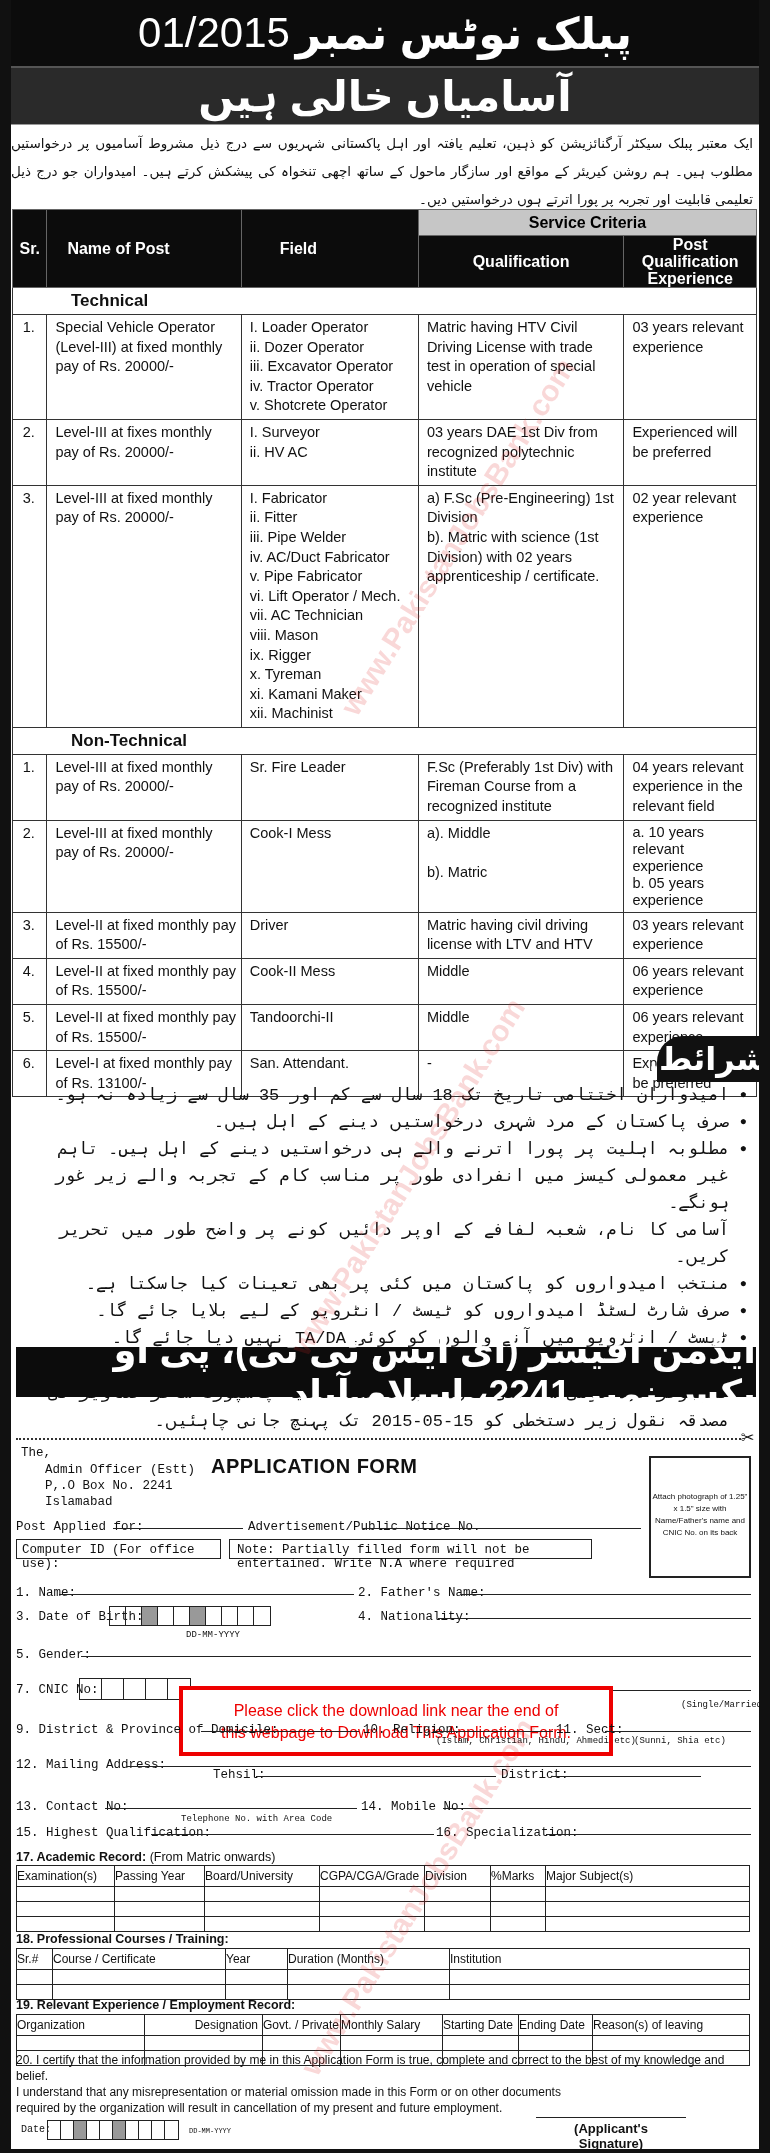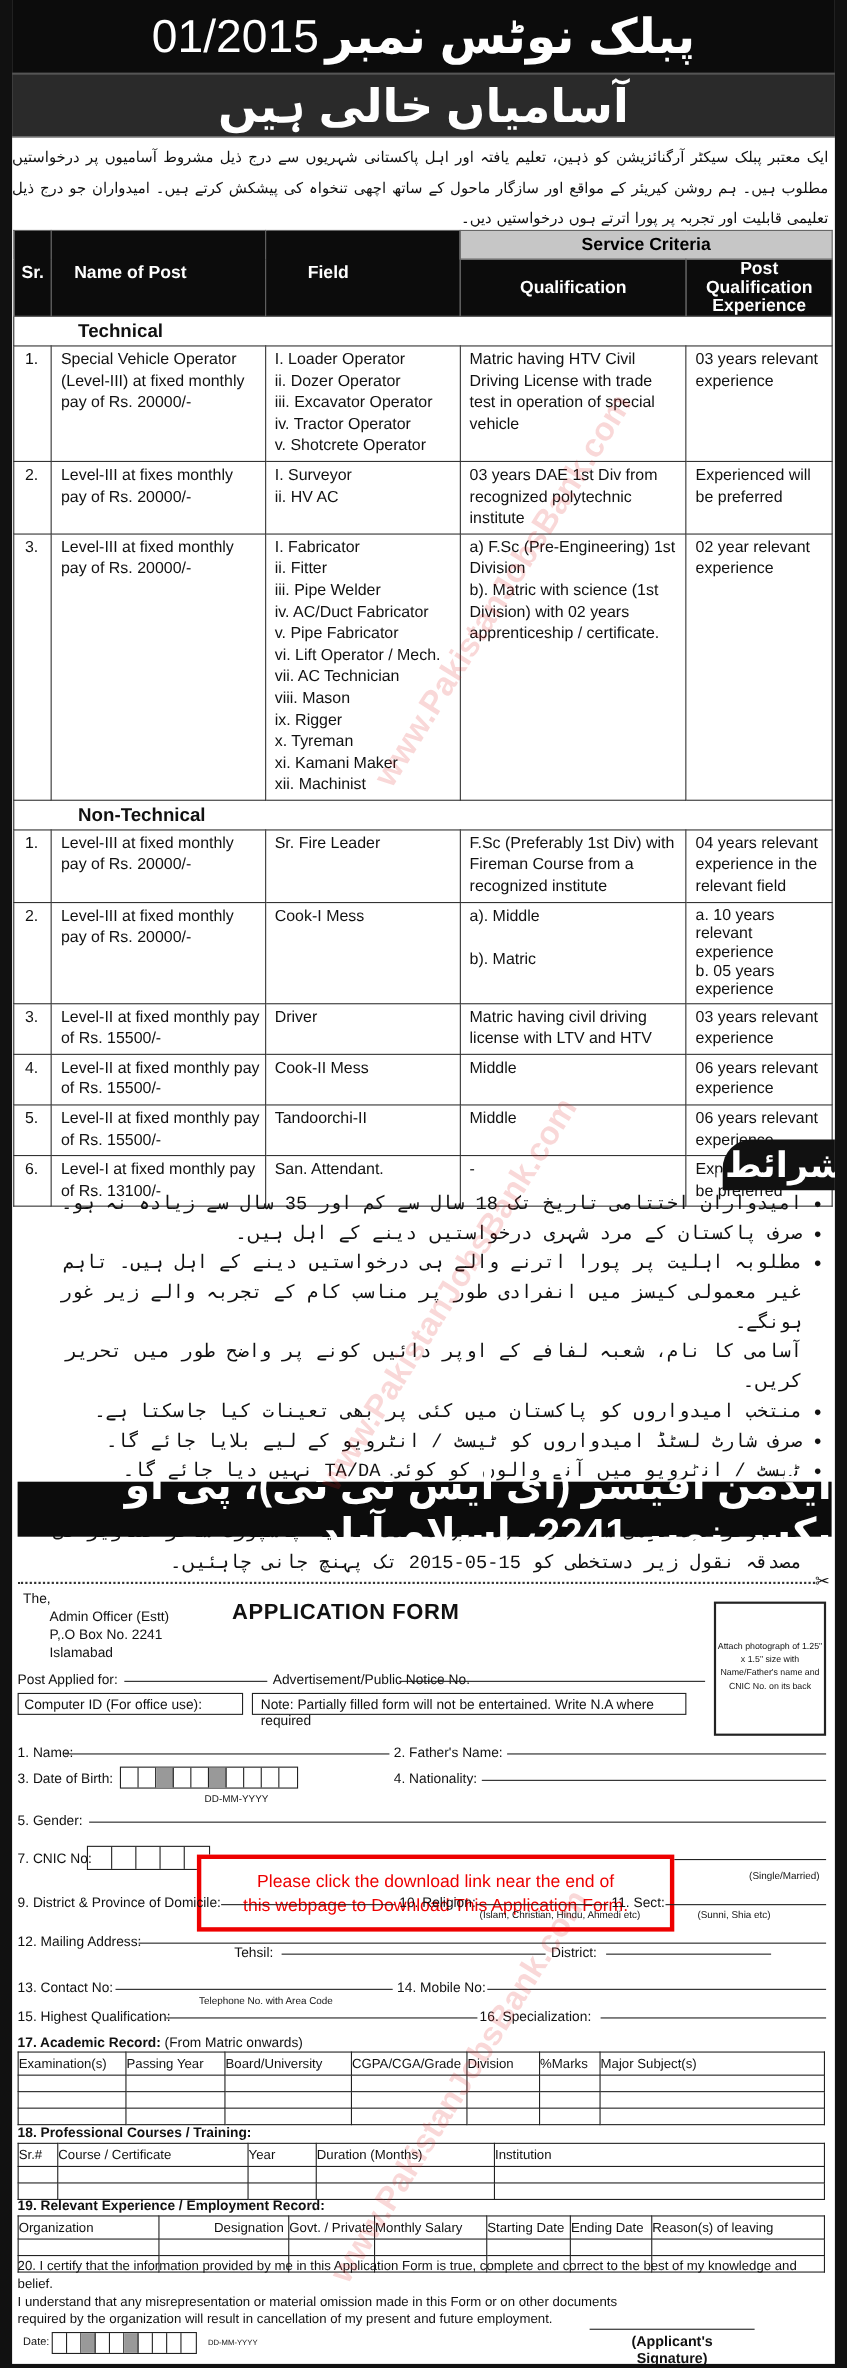--- a/index.html
+++ b/index.html
@@ -29,21 +29,21 @@
   .cond-list li { list-style: none; position: relative; padding-right: 20px; line-height: 27px; }
   .cond-list li.bul::before { content: "\25CF"; position: absolute; right: 2px; top: 0; font-size: 12px; }
   .cond-list li.wrap { line-height: 28px; }
 
   .addr { position: absolute; top: 1347px; left: 5px; width: 740px; height: 50px; background: #0c0c0c; color: #fff; direction: rtl; font-size: 37px; font-weight: bold; display: flex; align-items: center; justify-content: center; }
 
   .cutline { position: absolute; top: 1438px; left: 5px; width: 725px; border-top: 2px dotted #333; }
   .scissors { position: absolute; top: 1428px; left: 730px; font-size: 16px; }
 
   
-  .f { position: absolute; font-family: Liberation Sans, sans-serif; font-size: 12.5px; color: #111; }
+  .f { position: absolute; font-family: Liberation Mono, monospace; font-size: 12.5px; color: #111; }
   .sm { font-size: 9px; }
   .line { position: absolute; border-top: 1px solid #222; height: 0; }
   .box { position: absolute; border: 1px solid #222; }
   .title-form { position: absolute; top: 1455px; left: 200px; font-size: 20px; font-weight: bold; letter-spacing: 0.5px; }
   .photo { position: absolute; top: 1456px; left: 638px; width: 102px; height: 122px; border: 2px solid #222; font-size: 8px; text-align: center; padding-top: 33px; line-height: 12px; }
   .cells { position: absolute; display: flex; border: 1px solid #222; height: 20px; }
   .cells span { width: 16px; border-right: 1px solid #222; height: 100%; }
   .cells span:last-child { border-right: none; }
   .cells span.g { background: #999; }
   .notice { position: absolute; top: 1686px; left: 168px; width: 434px; height: 70px; border: 4px solid #e00; background: #fff; color: #e00; font-size: 16px; text-align: center; line-height: 22px; padding-top: 10px; }
@@ -227,21 +227,21 @@
   <div class="f" style="top:1495px;left:34px">Islamabad</div>
   <div class="title-form">APPLICATION FORM</div>
   <div class="photo">Attach photograph of 1.25" x 1.5" size with Name/Father's name and CNIC No. on its back</div>
 
   <div class="f" style="top:1520px;left:5px">Post Applied for:</div>
   <div class="line" style="top:1528px;left:102px;width:130px"></div>
   <div class="f" style="top:1520px;left:237px">Advertisement/Public Notice No.</div>
   <div class="line" style="top:1528px;left:352px;width:278px"></div>
 
   <div class="box f" style="top:1539px;left:5px;width:205px;height:20px;padding:3px 5px"><span>Computer ID (For office use):</span></div>
-  <div class="box f" style="top:1539px;left:218px;width:395px;height:20px;padding:3px 7px"><span>Note: Partially filled form will not be entertained. Write N.A where required</span></div>
+  <div class="box f" style="top:1539px;left:218px;width:363px;height:20px;padding:3px 7px"><span>Note: Partially filled form will not be entertained. Write N.A where required</span></div>
 
   <div class="f" style="top:1586px;left:5px">1. Name:</div>
   <div class="line" style="top:1594px;left:48px;width:295px"></div>
   <div class="f" style="top:1586px;left:347px">2. Father's Name:</div>
   <div class="line" style="top:1594px;left:450px;width:290px"></div>
 
   <div class="f" style="top:1610px;left:5px">3. Date of Birth:</div>
   <div class="cells" style="top:1606px;left:98px">
     <span></span>
         <span></span>

